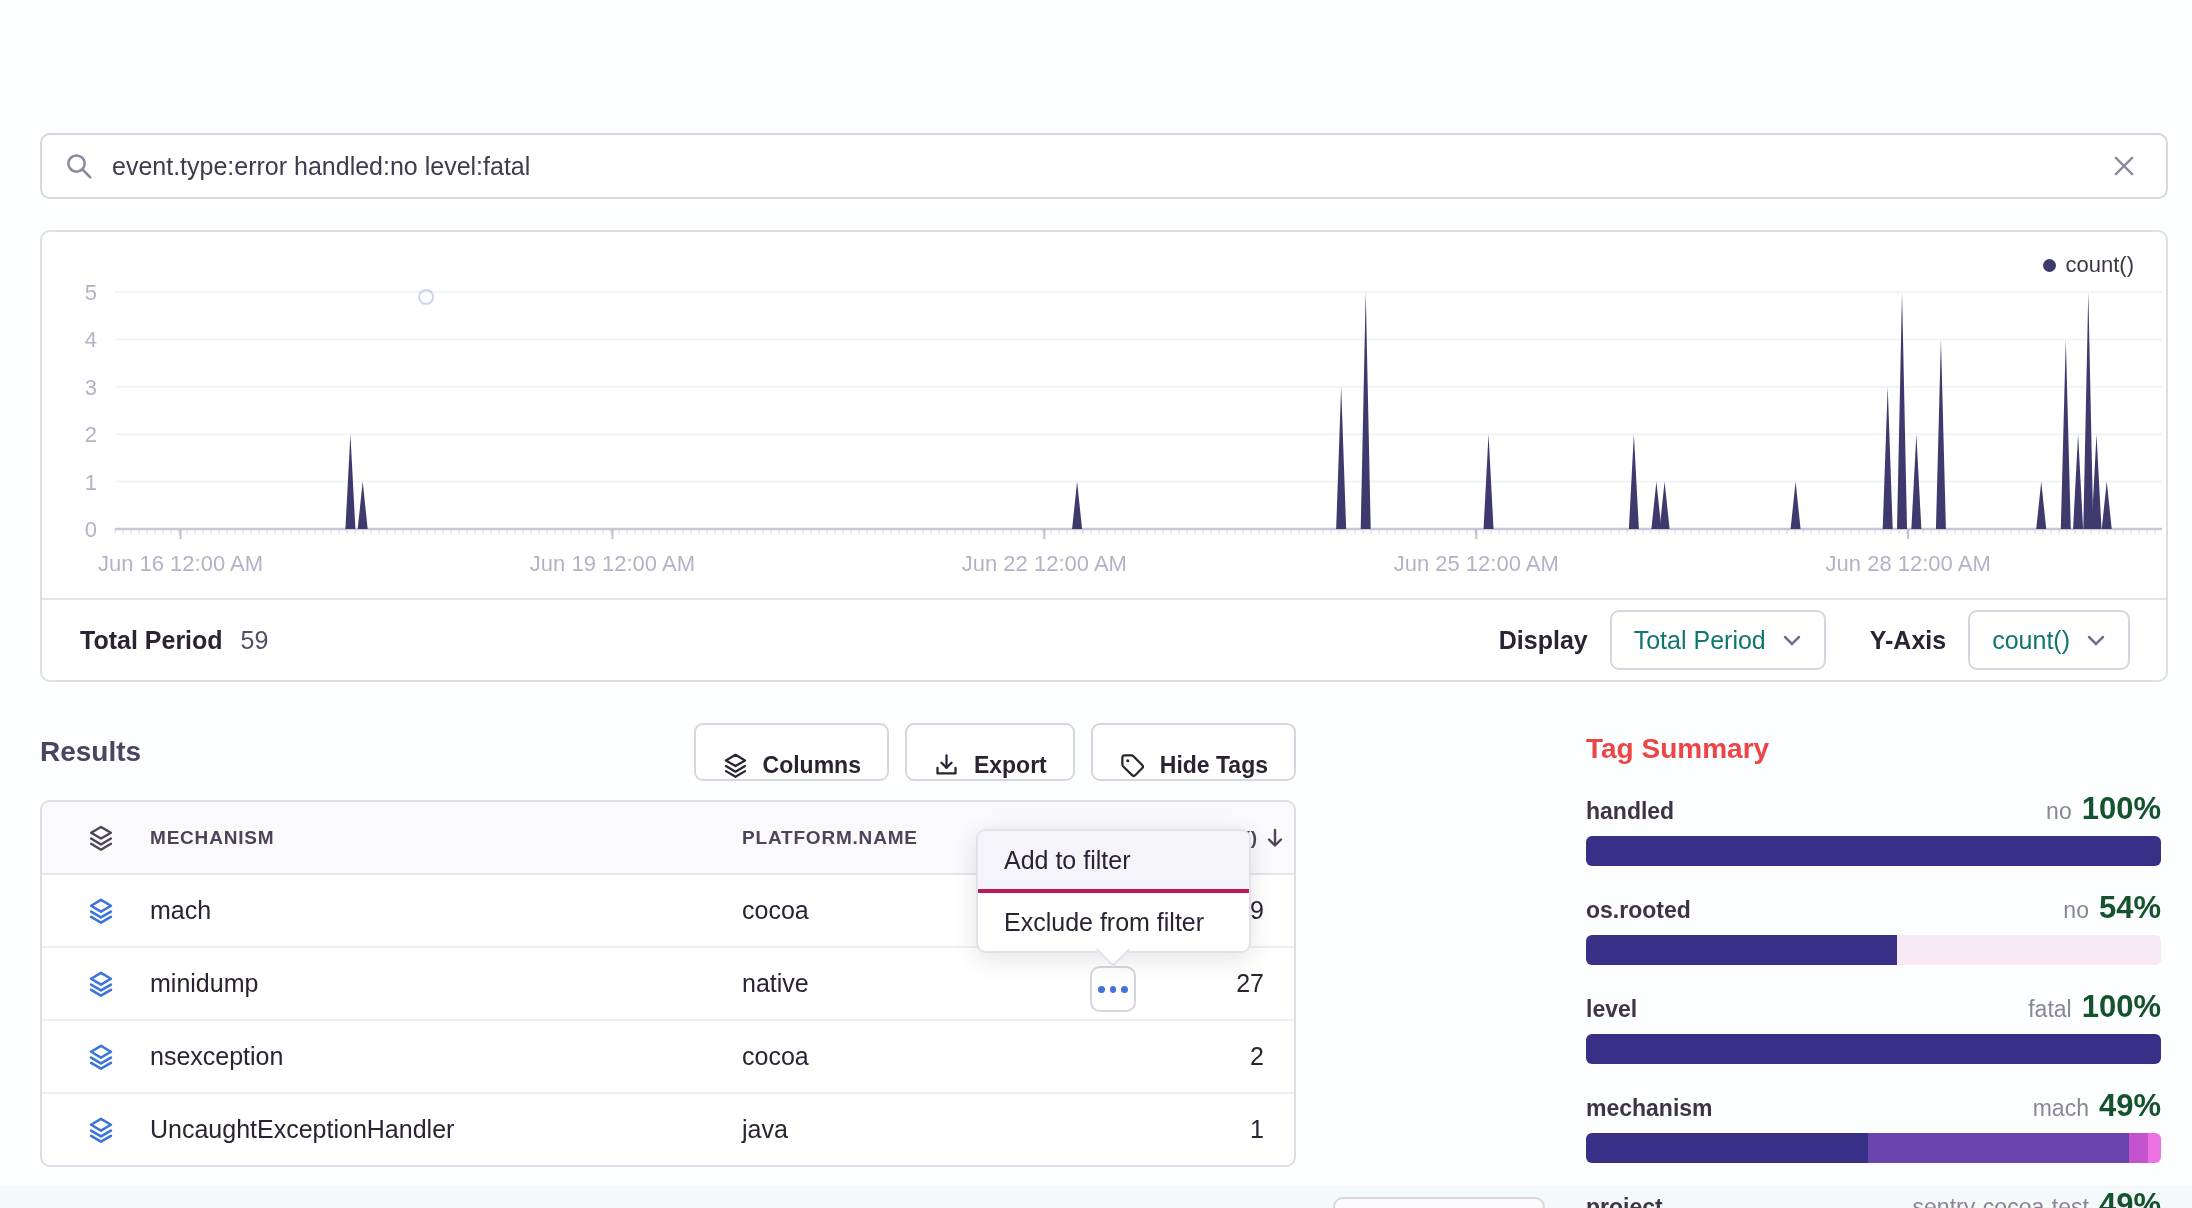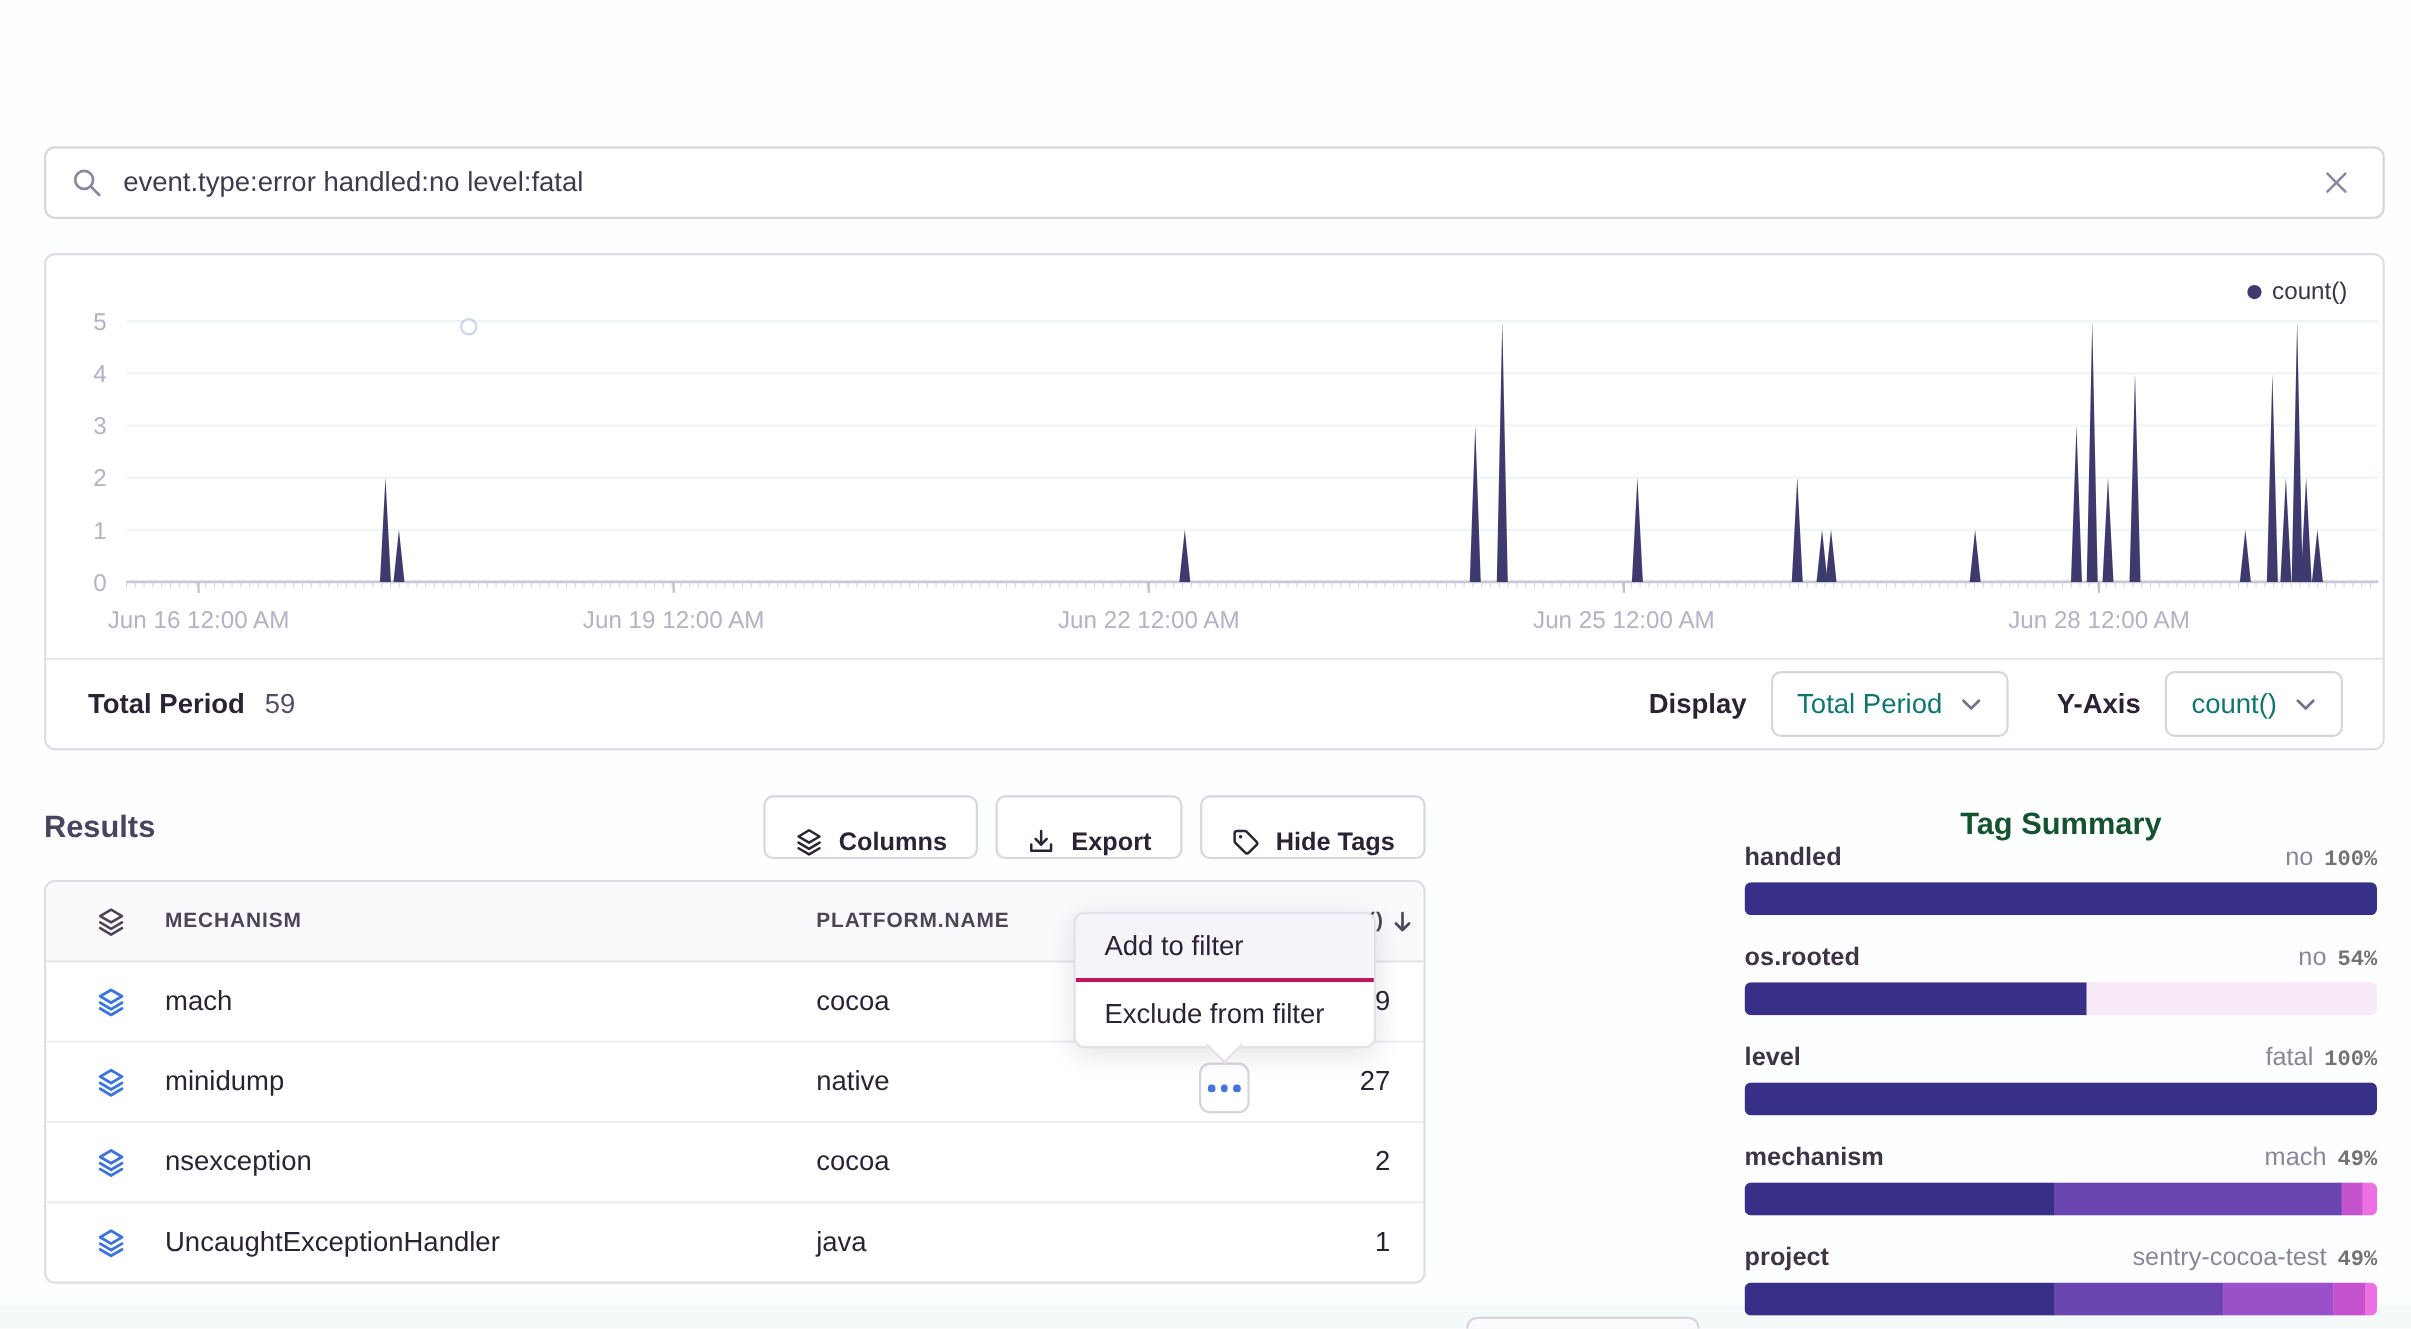--- a/index.html
+++ b/index.html
@@ -69,27 +69,27 @@
   .menu-item.first{background:#F5F5F9;border-bottom:4px solid #be185d;border-radius:8px 8px 0 0;}
   .menu-caret{position:absolute;left:1101px;top:938px;width:22px;height:22px;background:#fff;
               transform:rotate(45deg);border-right:2px solid #E4E0E9;border-bottom:2px solid #E4E0E9;z-index:7;}
   .ellipsis-btn{position:absolute;left:1090px;top:966px;width:46px;height:46px;background:#fff;
                 border:2px solid #D8D4DE;border-radius:10px;z-index:5;display:flex;align-items:center;
                 justify-content:center;gap:5px;cursor:pointer;box-sizing:border-box;}
   .dot{width:7px;height:7px;border-radius:50%;background:#4273DE;}
 
   
   .tag-summary{position:absolute;left:1586px;top:733px;width:575px;}
-  .tag-title{font-size:28px;font-weight:700;color:#14532d;text-align:center;}
+  .tag-title{font-size:28px;font-weight:700;color:#ef4444;margin-bottom:26px;}
   .tag-item{margin-bottom:24px;}
   .tag-label-row{display:flex;justify-content:space-between;align-items:baseline;margin-bottom:9px;}
   .tag-key{font-size:23px;font-weight:700;color:#3E3446;}
   .tag-val{display:flex;gap:10px;align-items:baseline;}
   .tag-topvalue{font-size:23px;color:#8B8599;}
-  .tag-pct{font-size:20px;font-weight:700;color:#737373;font-family:Liberation Mono, monospace;}
+  .tag-pct{font-size:31px;font-weight:700;color:#14532d;}
   .tag-bar{height:30px;border-radius:6px;overflow:hidden;display:flex;background:#F8E9F6;}
   .tag-bar .seg{height:100%;}
 </style>
 </head>
 <body>
 
 <div id="app">
 
   <div class="bottom-strip"></div>
 

